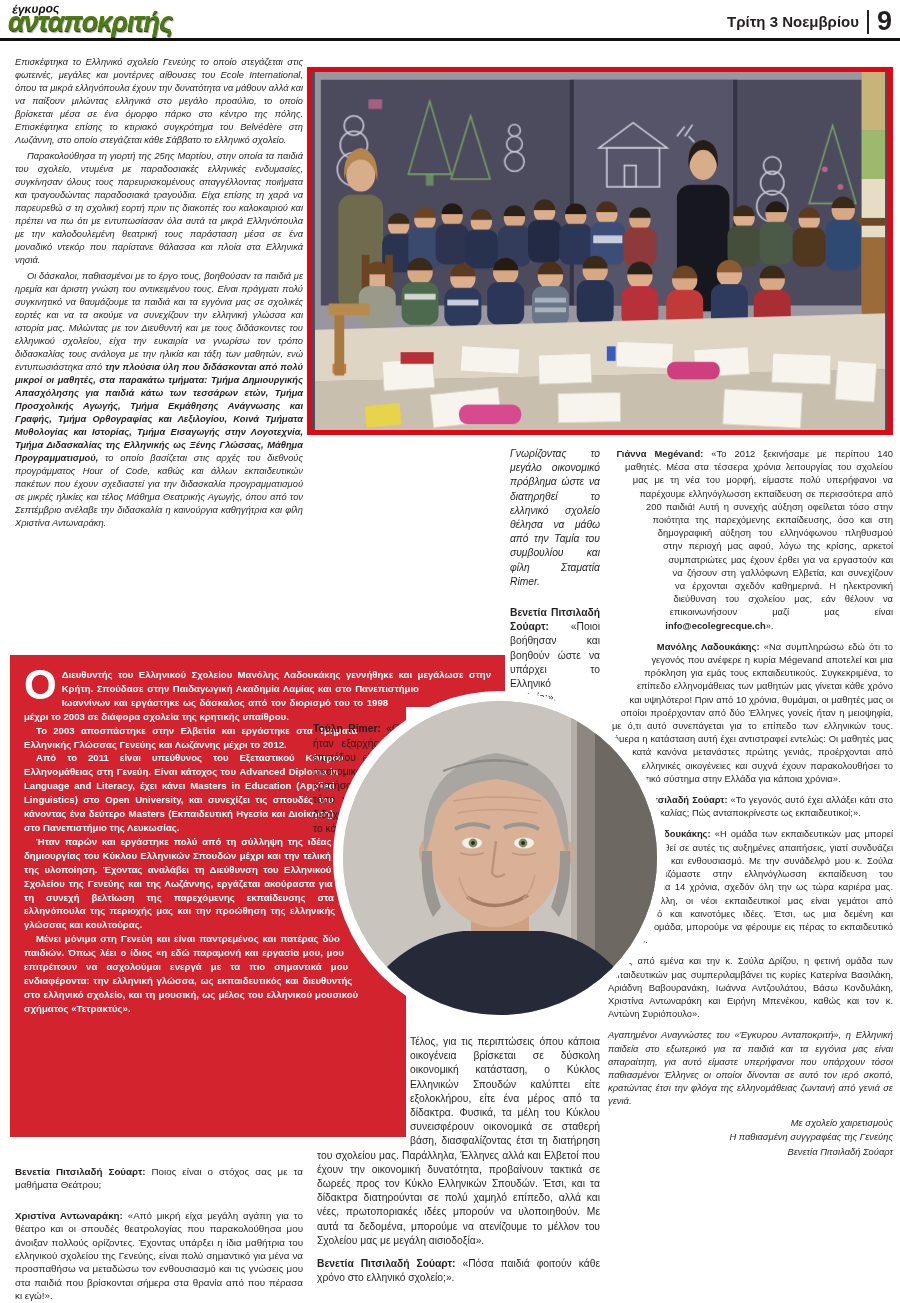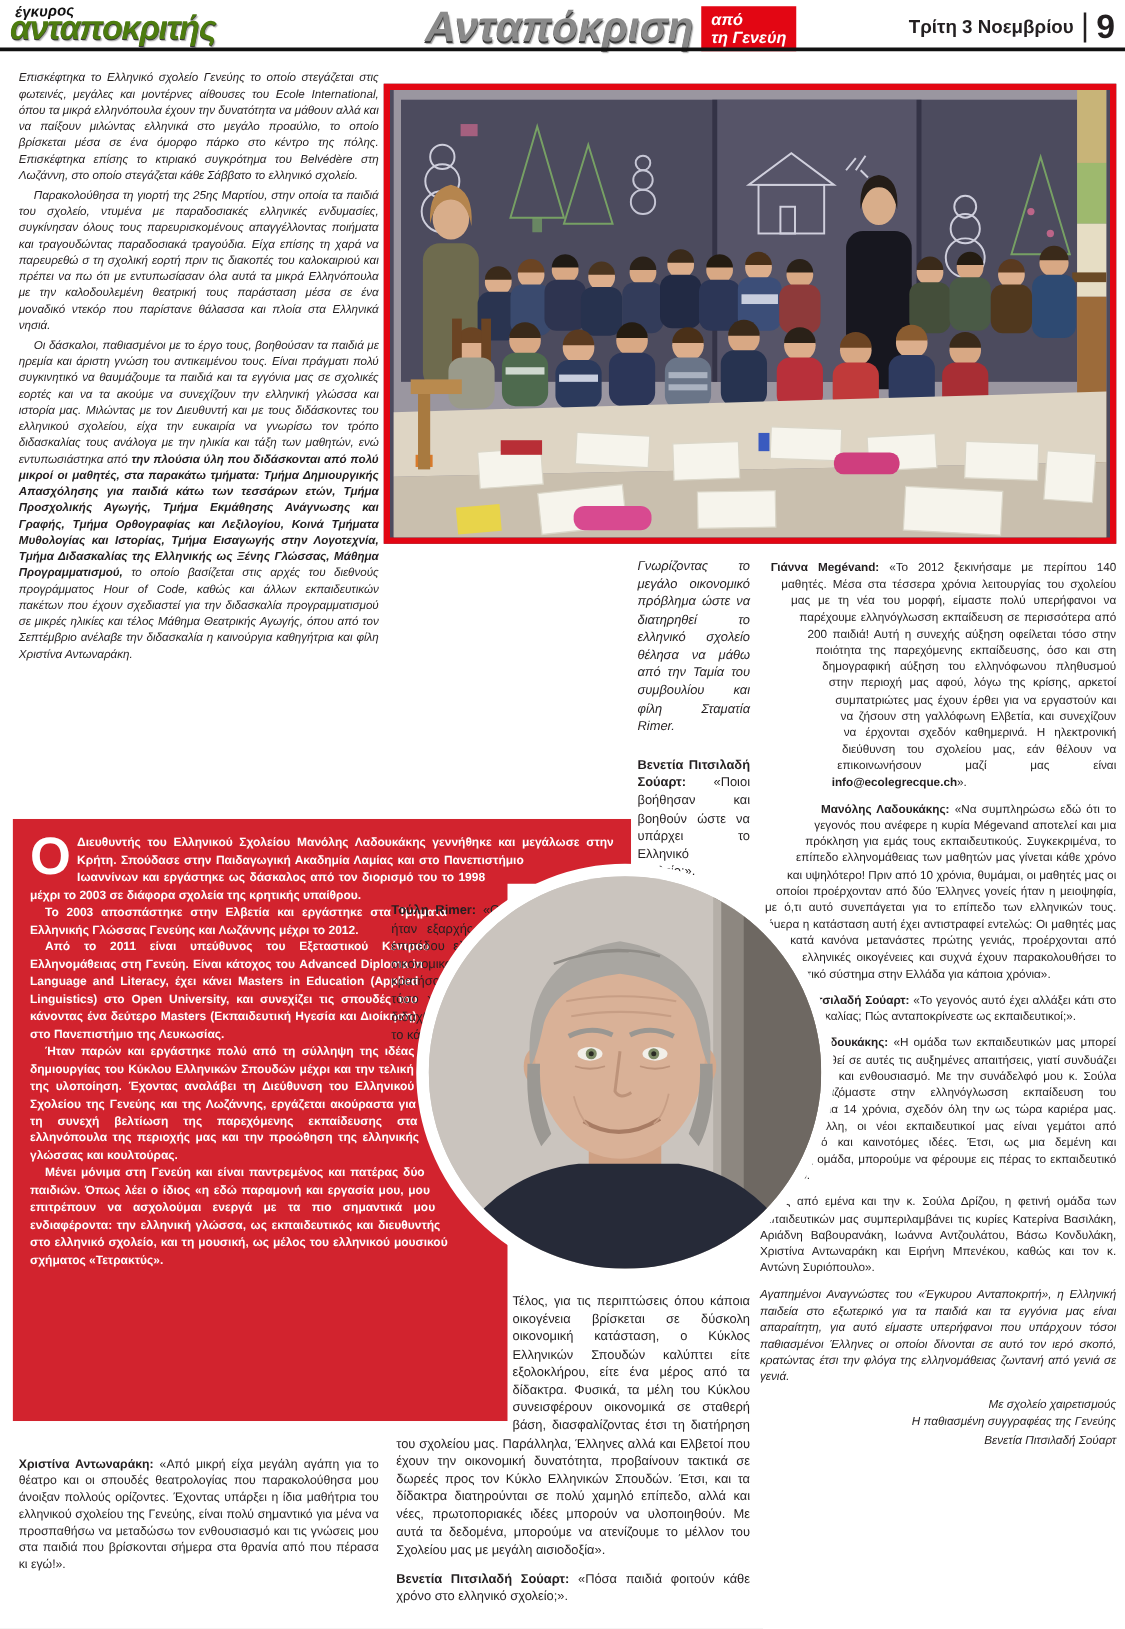--- a/index.html
+++ b/index.html
@@ -66,27 +66,20 @@
 </style>
 </head>
 <body>
 
 <div class="page">
 
   <div class="hdr">
     <div class="logo">
       <div class="logo-small">έγκυρος</div>
       <div class="logo-main">ανταποκριτής</div>
-    </div>
-    <div class="masthead">
-      <span class="masthead-title">Ανταπόκριση</span>
-      <span class="masthead-tag">
-        <span>από</span>
-        <span>τη Γενεύη</span>
-      </span>
     </div>
     <div class="dateblock">
       <span class="date">Τρίτη 3 Νοεμβρίου</span>
       <span class="hdr-div"></span>
       <span class="pagenum">9</span>
     </div>
   </div>
   <div class="header-rule"></div>
 
   <div class="photo">
@@ -332,20 +325,21 @@
         <circle cx="180" cy="142" r="4.4" fill="#7d8a66"></circle>
         <circle cx="180" cy="142" r="2" fill="#2a2a24"></circle>
       <path d="M117,152 Q129,156 141,152 M169,152 Q181,156 193,152" stroke="#bd937a" stroke-width="1.4" fill="none"></path>
       <path d="M153,140 L149,172 Q153,179 162,173" stroke="#bd937a" stroke-width="2.4" fill="none"></path>
       <path d="M124,196 Q153,214 185,194" stroke="#a87c64" stroke-width="3.4" fill="none"></path>
       <path d="M116,176 Q120,192 128,200 M192,174 Q188,192 180,198" stroke="#c79e85" stroke-width="1.4" fill="none"></path>
     </svg>
   </div>
 
   <div class="col-left-qa">
+    <p class="qa"><b>Βενετία Πιτσιλαδή Σούαρτ:</b><span> Ποιος είναι ο στόχος σας με τα μαθήματα Θεάτρου;</span></p>
     <p class="qa"><b>Χριστίνα Αντωναράκη:</b><span> «Από μικρή είχα μεγάλη αγάπη για το θέατρο και οι σπουδές θεατρολογίας που παρακολούθησα μου άνοιξαν πολλούς ορίζοντες. Έχοντας υπάρξει η ίδια μαθήτρια του ελληνικού σχολείου της Γενεύης, είναι πολύ σημαντικό για μένα να προσπαθήσω να μεταδώσω τον ενθουσιασμό και τις γνώσεις μου στα παιδιά που βρίσκονται σήμερα στα θρανία από που πέρασα κι εγώ!».</span></p>
   </div>
 
   <div class="mid-1">
     <div class="spacer-redbox"></div>
     <p class="intro">Γνωρίζοντας το μεγάλο οικονομικό πρόβλημα ώστε να διατηρηθεί το ελληνικό σχολείο θέλησα να μάθω από την Ταμία του συμβουλίου και φίλη Σταματία Rimer.</p>
     <p class="qa"><b>Βενετία Πιτσιλαδή Σούαρτ:</b><span> «Ποιοι βοήθησαν και βοηθούν ώστε να υπάρχει το Ελληνικό Σχολείο;».</span></p>
     <p class="qa"><b>Τούλη Rimer:</b><span> «Ο στόχος του Κύκλου Ελληνικών Σπουδών ήταν εξαρχής να παράσχει όσο το δυνατόν υψηλότερου επιπέδου ελληνόγλωσση εκπαίδευση, πράγμα που απαιτεί οικονομικούς πόρους. Παράλληλα, πάγιος στόχος μας ήταν να κρατήσουμε τα δίδακτρα τα οποία καταβάλλουν οι γονείς σε τόσο χαμηλό επίπεδο, ώστε κάθε παιδί που επιθυμεί να διδαχθεί τη γλώσσα μας να έχει την οικονομική δυνατότητα να το κάνει.</span></p>
   </div>
 

